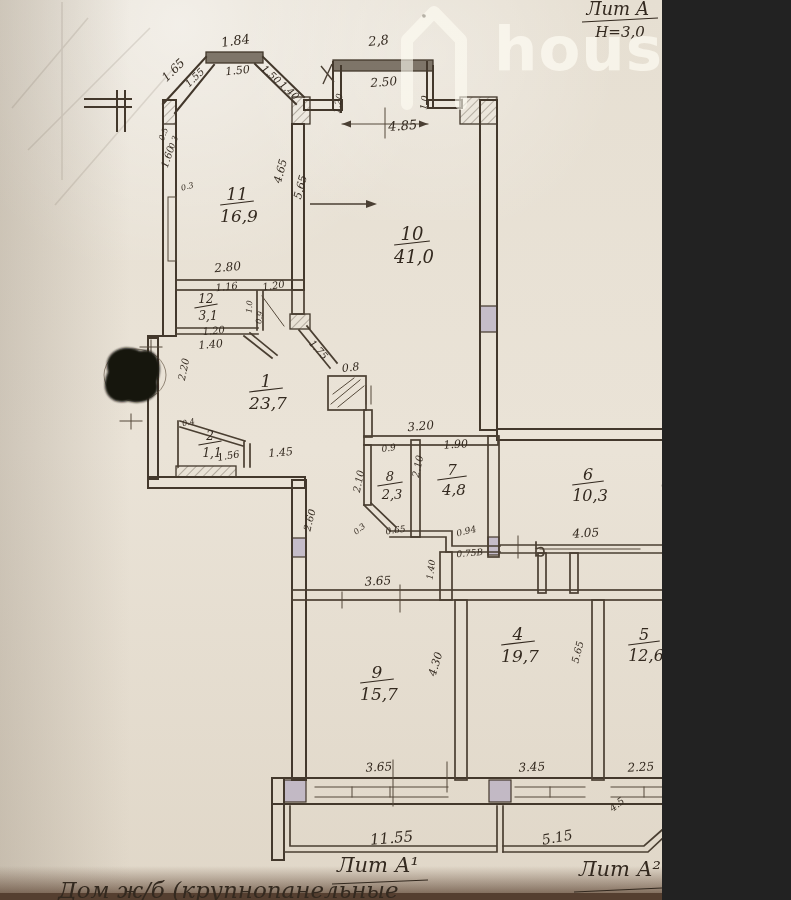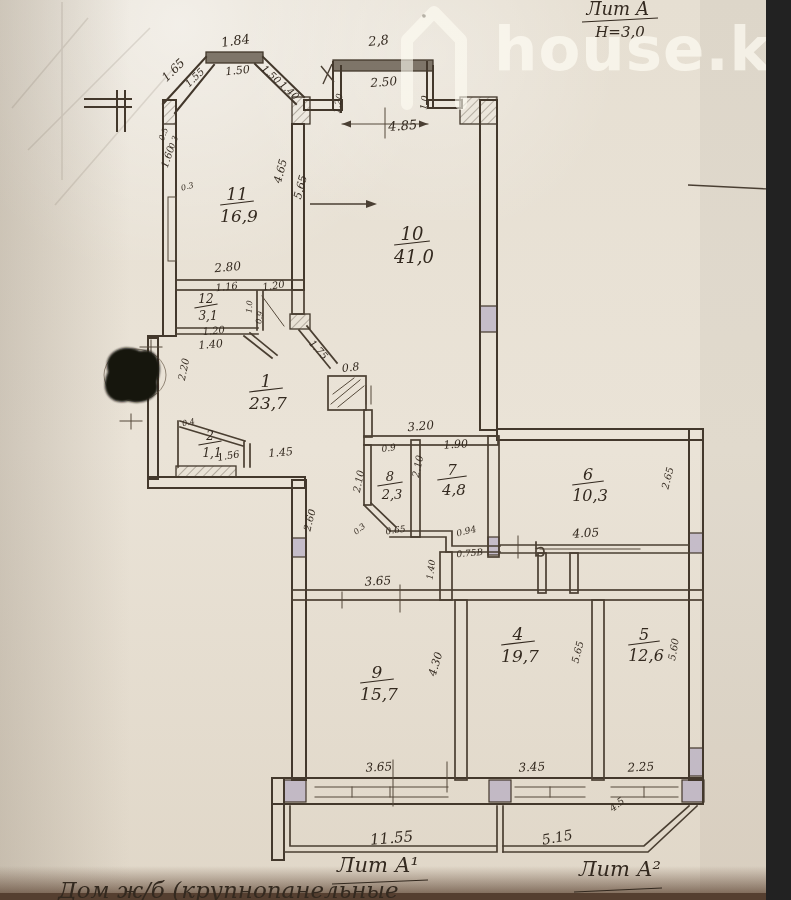--- a/index.html
+++ b/index.html
@@ -1,16 +1,16 @@
 <!DOCTYPE html>
 <html><head>
 <meta charset="utf-8">
 <style>
   html,body{margin:0;padding:0;background:#222;}
-  .shot{position:relative;width:766px;height:900px;overflow:hidden;background:#e7e0d4;}
+  .shot{position:relative;width:662px;height:900px;overflow:hidden;background:#e7e0d4;}
   svg{display:block;}
   .w{stroke:#43382c;stroke-width:2;fill:none;stroke-linecap:square;}
   .wi{stroke:#4a3f32;stroke-width:1.7;fill:none;stroke-linecap:square;}
   .thin{stroke:#55493a;stroke-width:1;fill:none;}
   .shade{fill:#a79fc0;fill-opacity:.55;stroke:#43382c;stroke-width:1.2;}
   .hatchF{fill:url(#hp);fill-opacity:.55;stroke:#43382c;stroke-width:1.3;}
   .bar{fill:#6a6053;fill-opacity:.85;stroke:#43382c;stroke-width:1.3;}
   .hand{font-family:"DejaVu Serif",serif;font-style:italic;fill:#33291f;}
   .fline{stroke:#33291f;stroke-width:1.2;}
   .stray{stroke:#4a3f33;stroke-width:1.4;fill:none;}

